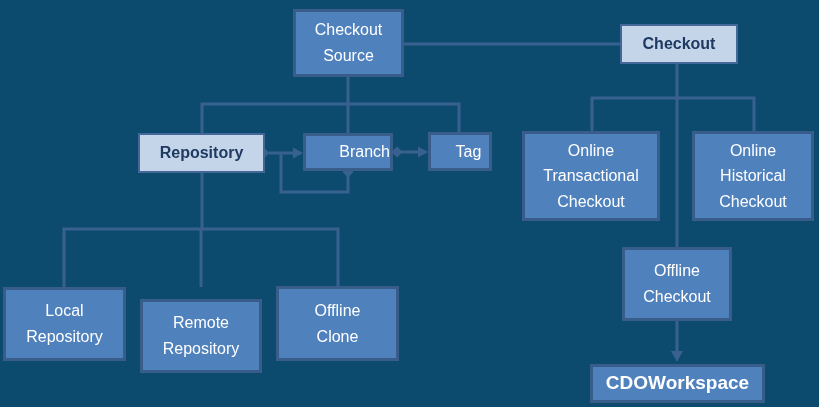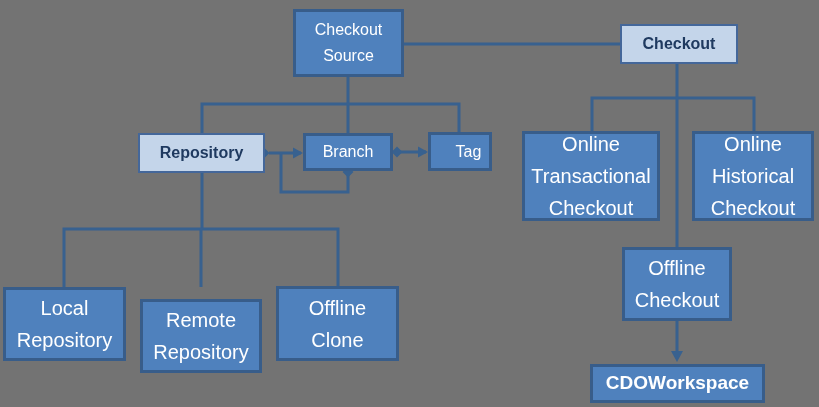--- a/index.html
+++ b/index.html
@@ -1,32 +1,32 @@
 <!DOCTYPE html>
 <html><head>
 <meta charset="utf-8">
 <style>
   html,body { margin:0; padding:0; background:#ffffff; }
   #canvas {
     position:relative;
     width:819px; height:407px;
-    background:#737373;
+    background:#0c4a6e;
     font-family:"Liberation Sans", sans-serif;
     overflow:hidden;
   }
   #edges { position:absolute; left:0; top:0; width:819px; height:407px; }
   .node {
     position:absolute;
     box-sizing:border-box;
     display:flex; align-items:center; justify-content:center;
     text-align:center;
     background:#4f81bd;
     border:3px solid #385d8a;
     color:#ffffff;
-    font-size:20px;
+    font-size:16px;
     line-height:1.6;
   }
   .node span { white-space:pre-line; }
   .node.light {
     background:#c4d5ea;
     border:2px solid #44679a;
     color:#1f3a60;
     font-weight:bold;
     font-size:16px;
   }
@@ -74,21 +74,21 @@
   </div>
 
   <div class="node light" style="left:620px;top:24px;width:118px;height:40px;">
     <span>Checkout</span>
   </div>
 
   <div class="node light" style="left:138px;top:133px;width:127px;height:40px;">
     <span>Repository</span>
   </div>
 
-  <div class="node" style="left:303px;top:133px;width:90px;height:38px;font-size:16px;">
+  <div class="node" style="left:303px;top:133px;width:90px;height:38px;font-size:16px;justify-content:flex-end;">
     <span>Branch</span>
   </div>
 
   <div class="node" style="left:428px;top:132px;width:64px;height:39px;font-size:16px;padding-left:17px;">
     <span>Tag</span>
   </div>
 
   <div class="node" style="left:522px;top:131px;width:138px;height:90px;">
     <span>Online
 Transactional

